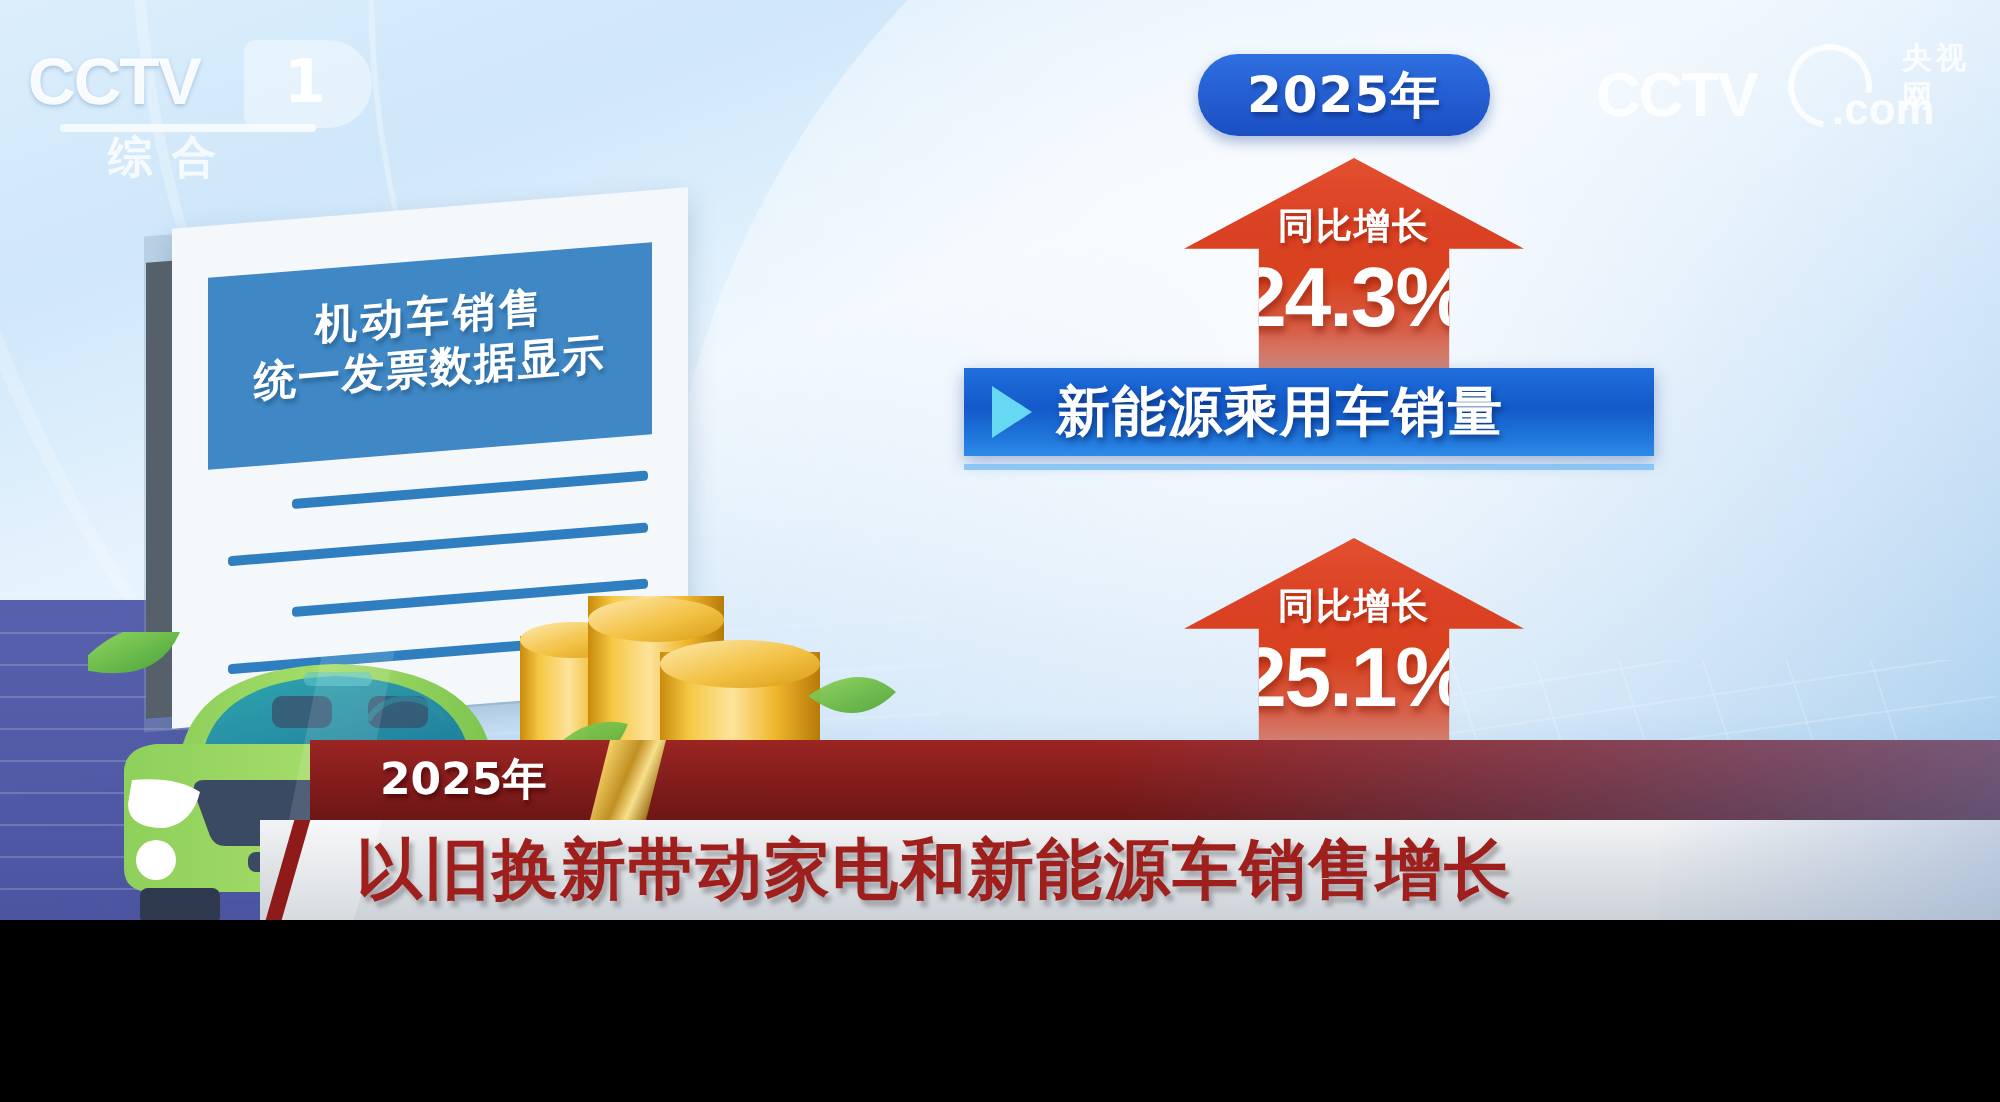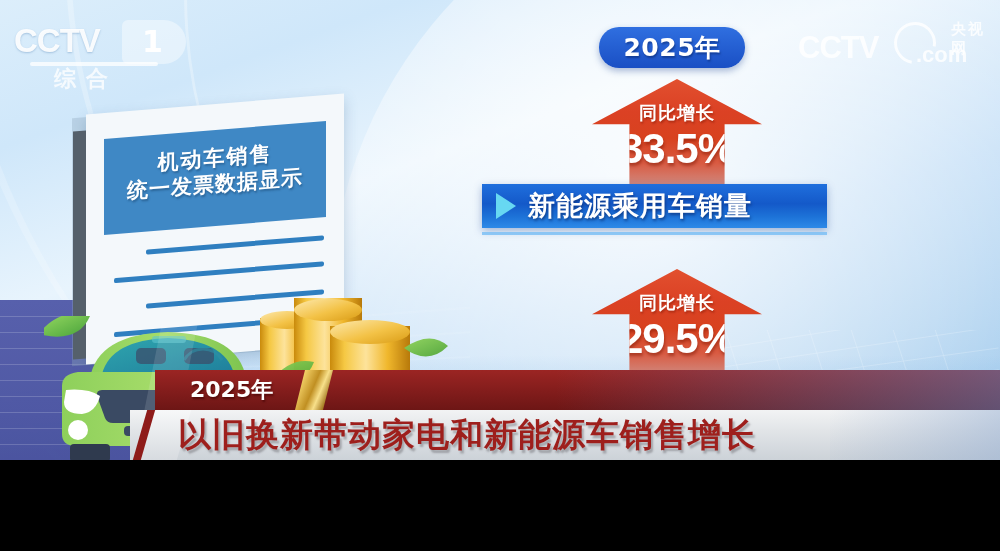--- a/index.html
+++ b/index.html
@@ -361,33 +361,33 @@
     <path d="M118 6 l36 0 l-28 140 l-36 0 z" fill="#ffffff" opacity=".12"></path>
   </svg>
 
   <div class="yearpill">
     <span>2025年</span>
   </div>
 
   <div class="arrowblk" style="left:592px;top:79px;">
     <div class="shape">
       <div class="lbl">同比增长</div>
-      <div class="pct"><span>33.5</span><span>%</span></div>
+      <div class="pct"><span>24.3</span><span>%</span></div>
     </div>
   </div>
   <div class="labelbar" style="left:482px;top:184px;width:345px;">
     <div class="tri"></div>
     <span>新能源乘用车销量</span>
     <div class="under"></div>
   </div>
 
   <div class="arrowblk" style="left:592px;top:269px;">
     <div class="shape">
       <div class="lbl">同比增长</div>
-      <div class="pct"><span>29.5</span><span>%</span></div>
+      <div class="pct"><span>25.1</span><span>%</span></div>
     </div>
   </div>
   <div class="labelbar" style="left:466px;top:384px;width:394px;">
     <div class="tri"></div>
     <div class="under"></div>
   </div>
 
   <div class="podbar"></div>
   <div class="banner">
     <div class="ban-top">

